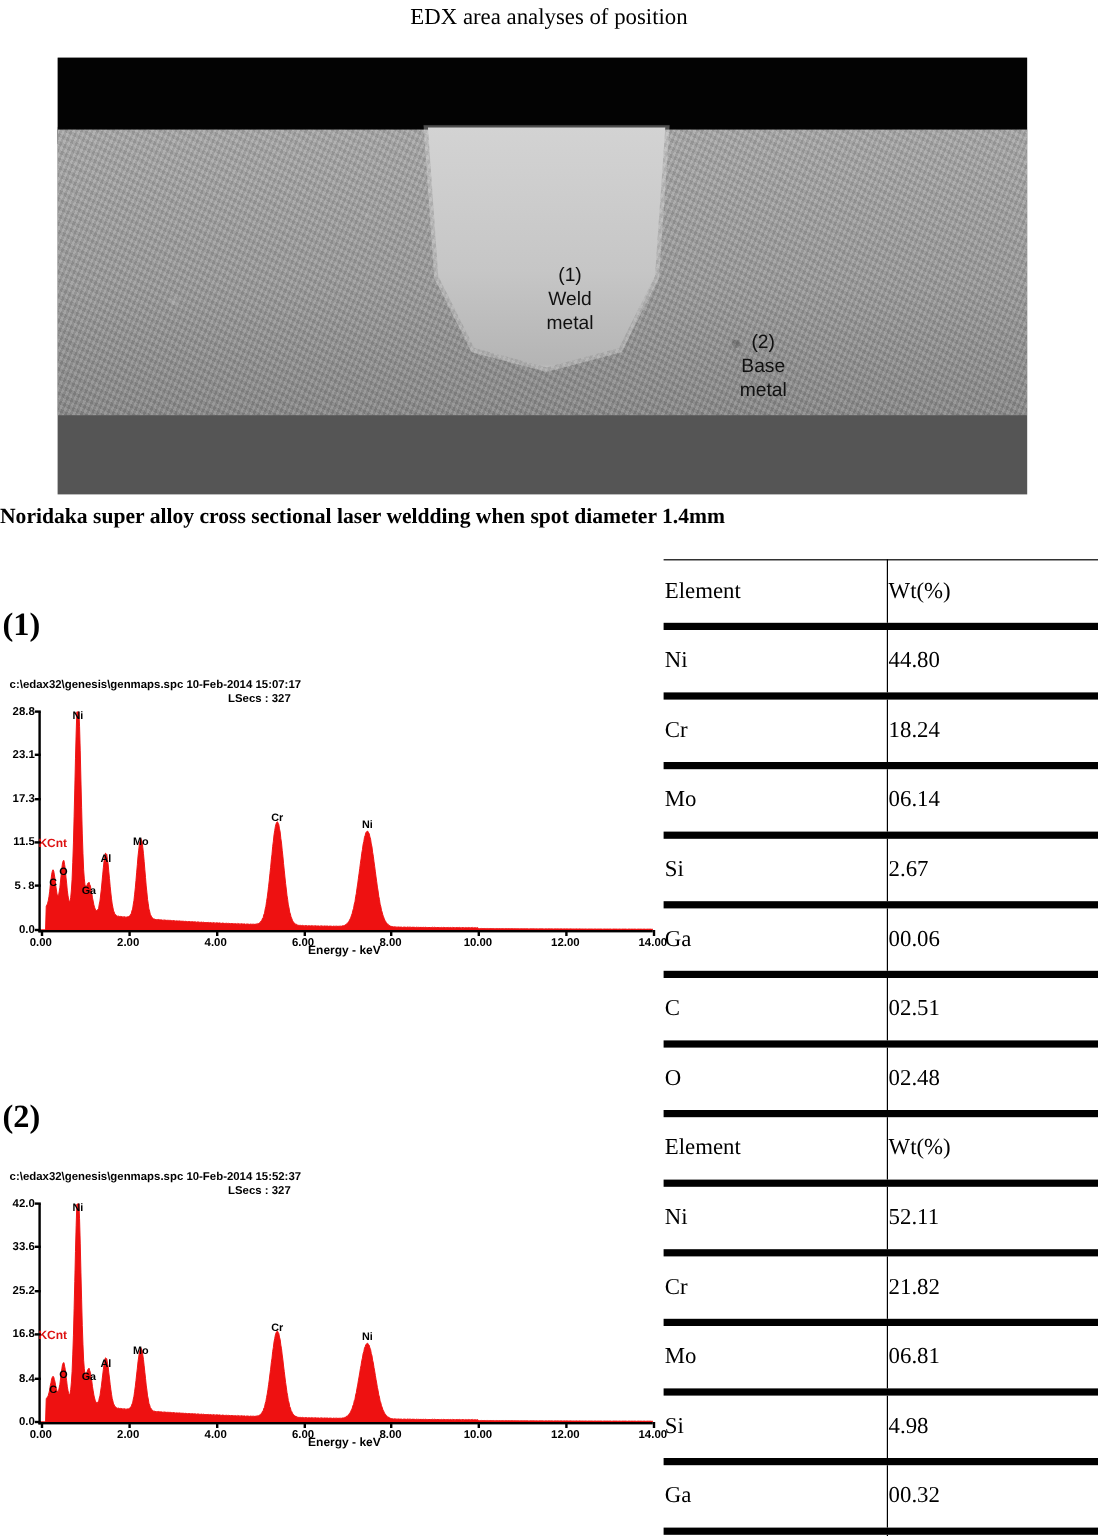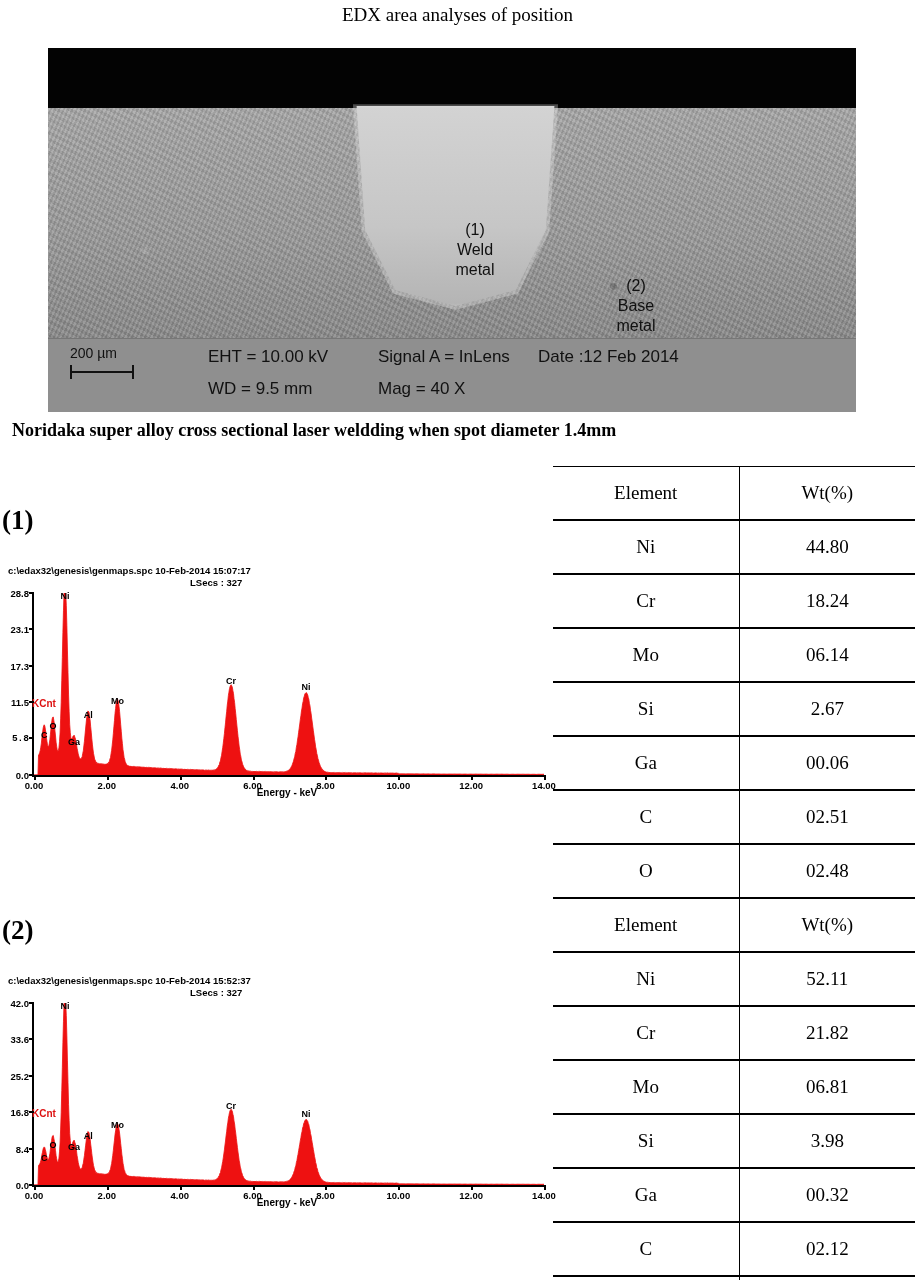--- a/index.html
+++ b/index.html
@@ -71,21 +71,21 @@
   .scale-line:before,.scale-line:after{content:"";position:absolute;top:-6px;width:2px;height:14px;background:#111;}
   .scale-line:before{left:0;}
   .scale-line:after{right:0;}
   .sem-bar .c1{position:absolute;left:160px;}
   .sem-bar .c2{position:absolute;left:330px;}
   .sem-bar .c3{position:absolute;left:490px;}
   .sem-bar .r1{top:8px;font-size:17px;}
   .sem-bar .r2{top:40px;font-size:17px;}
 
   .caption{
-    position:absolute;left:12px;top:420px;width:901px;
+    position:absolute;left:0;top:420px;width:901px;
     font-weight:bold;font-size:18px;font-family:"Liberation Serif",serif;
   }
 
   .tag{
     position:absolute;font-weight:bold;font-size:27px;font-family:"Liberation Serif",serif;
   }
   .tag1{left:2px;top:505px;}
   .tag2{left:2px;top:915px;}
 
   
@@ -128,22 +128,22 @@
     font-weight:bold;transform:translateX(-50%);white-space:nowrap;
   }
   .spectrum-svg{position:absolute;left:0;top:0;}
 
   
   .tbl{
     position:absolute;left:553px;top:466px;width:362px;
     border-collapse:collapse;font-family:"Liberation Serif",serif;font-size:19px;
   }
   .tbl td{
-    border-top:1px solid #000;border-bottom:2px solid #000000;
-    text-align:center;height:50px;vertical-align:middle;
+    border-top:1px solid #000;border-bottom:6px solid #000000;
+    text-align:left;height:50px;vertical-align:middle;
   }
   .tbl td.c-el{width:186px;border-right:1px solid #000;}
   .tbl td.c-wt{width:176px;}
 </style>
 </head>
 <body>
 
 <div class="page-title">EDX area analyses of position</div>
 
 <div class="sem">
@@ -157,29 +157,20 @@
     <div>Weld</div>
     <div>metal</div>
   </div>
 
   <div class="sem-label lbl2">
     <div>(2)</div>
     <div>Base</div>
     <div>metal</div>
   </div>
 
-  <div class="sem-bar">
-    <div class="scale-txt">200 µm</div>
-    <div class="scale-line"></div>
-    <div class="c1 r1">EHT = 10.00 kV</div>
-    <div class="c1 r2">WD =  9.5 mm</div>
-    <div class="c2 r1">Signal A = InLens</div>
-    <div class="c2 r2">Mag =    40 X</div>
-    <div class="c3 r1">Date :12 Feb 2014</div>
-  </div>
 </div>
 
 <div class="caption">Noridaka super alloy cross sectional laser weldding when spot diameter 1.4mm</div>
 
 <div class="tag tag1">(1)</div>
 <div class="tag tag2">(2)</div>
 
 <div class="spec spec1">
   <div class="hdr">c:\edax32\genesis\genmaps.spc  10-Feb-2014 15:07:17</div>
   <div class="lsecs">LSecs : 327</div>
@@ -321,21 +312,21 @@
       <tr>
         <td class="c-el">Cr</td>
         <td class="c-wt">21.82</td>
       </tr>
       <tr>
         <td class="c-el">Mo</td>
         <td class="c-wt">06.81</td>
       </tr>
       <tr>
         <td class="c-el">Si</td>
-        <td class="c-wt">3.98</td>
+        <td class="c-wt">4.98</td>
       </tr>
       <tr>
         <td class="c-el">Ga</td>
         <td class="c-wt">00.32</td>
       </tr>
       <tr>
         <td class="c-el">C</td>
         <td class="c-wt">02.12</td>
       </tr>
       <tr>

